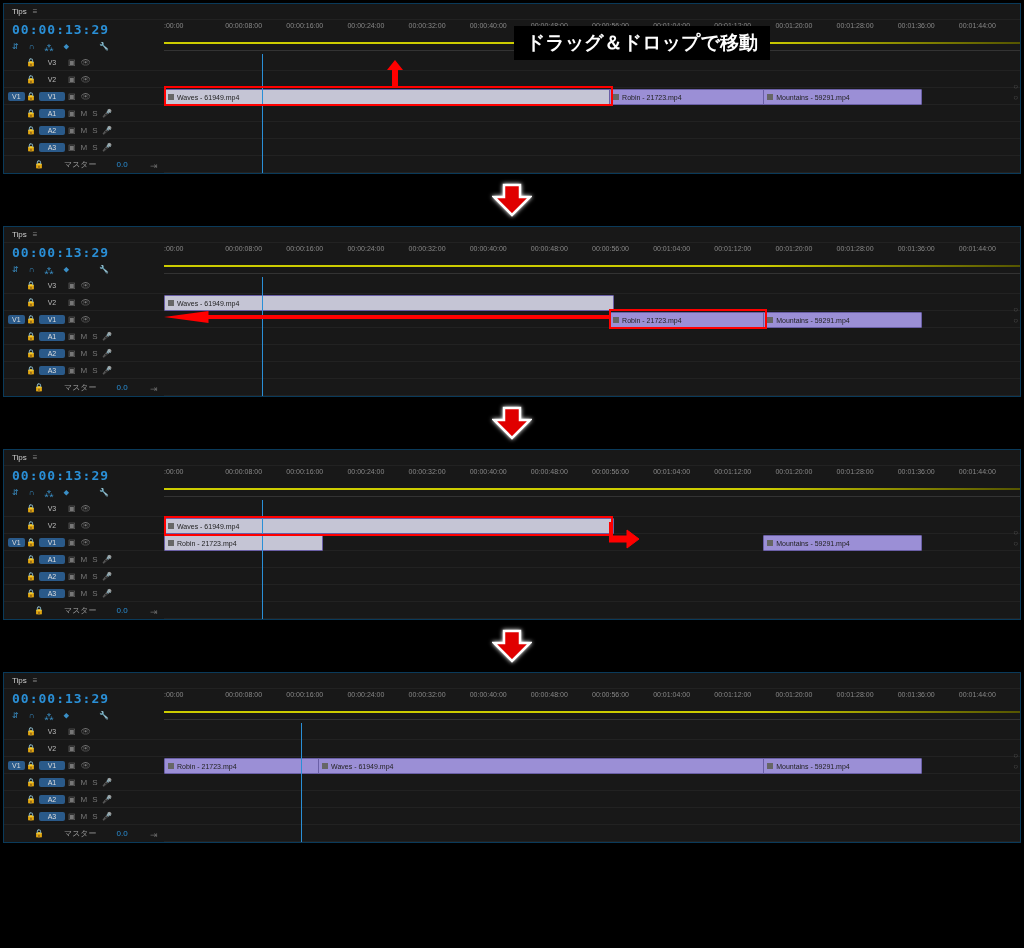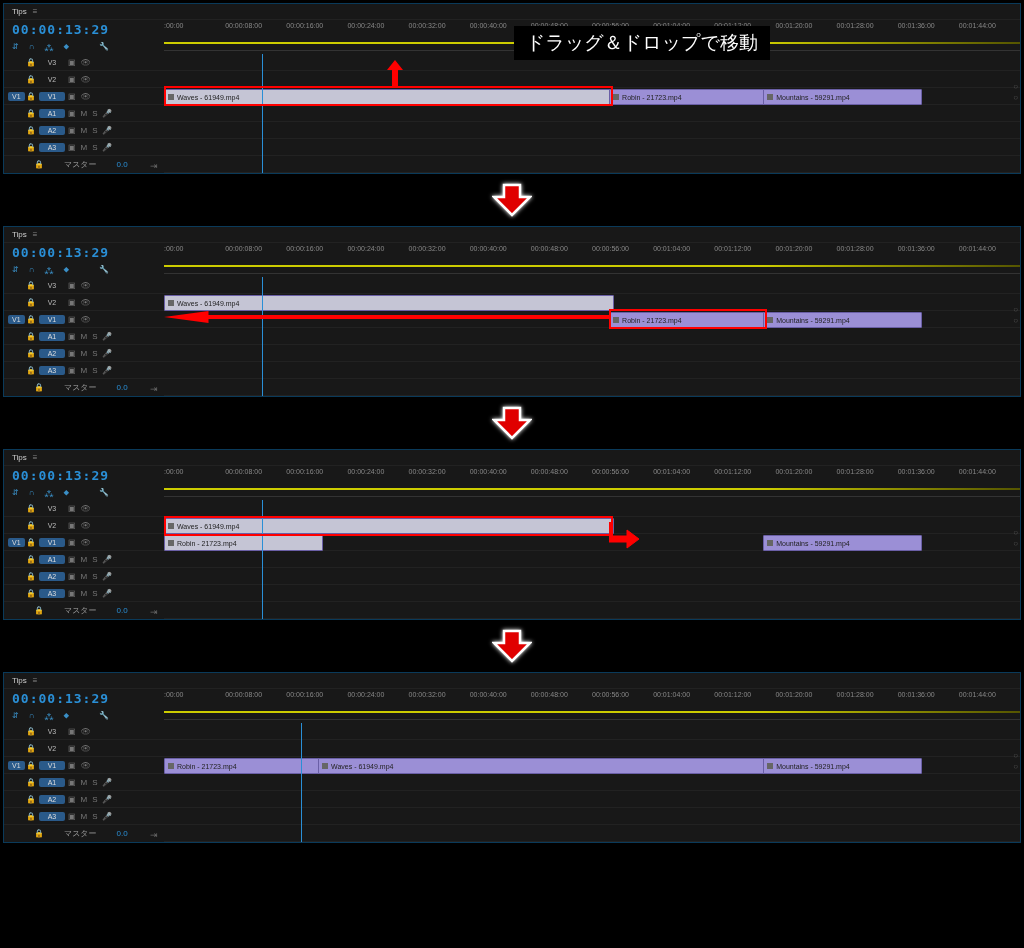--- a/index.html
+++ b/index.html
@@ -29,21 +29,21 @@
 .v1btn{position:absolute;left:4px;background:#2a5a8a;color:#ddd;padding:1px 4px;font-size:7px;border-radius:2px}
 .icons{display:flex;gap:5px;color:#777;font-size:8px}
 .icons span{cursor:pointer}
 .master{padding-left:30px;color:#999;height:16px;display:flex;align-items:center;gap:20px}
 .master .val{color:#2a8fd6}
 .clip{position:absolute;height:14px;top:1px;background:#9b8fd6;border:1px solid #6a5fa6;border-radius:1px;display:flex;align-items:center;padding-left:3px;font-size:7px;color:#222;overflow:hidden;white-space:nowrap}
 .clip.sel{background:#c5c5d5}
 .clip .ficon{width:6px;height:6px;background:#666;margin-right:3px;flex-shrink:0}
 .redbox{position:absolute;border:2px solid red;pointer-events:none;z-index:10}
 .redarw{position:absolute;z-index:11}
-.ovl{position:absolute;background:#000;color:#fff;font-size:19px;font-weight:normal;padding:4px 12px;z-index:20;top:22px}
+.ovl{position:absolute;background:#000;color:#fff;font-size:19px;font-weight:bold;padding:4px 12px;z-index:20;top:22px}
 .bigarrow{display:flex;justify-content:center;padding:6px 0}
 .bigarrow svg{filter:drop-shadow(0 0 2px #fff)}
 .sidebtns{position:absolute;right:2px;display:flex;flex-direction:column;gap:2px;color:#555}
 .sidebtns span{font-size:8px}
 .expand{position:absolute;left:146px;color:#666;font-size:9px}
 </style>
 </head>
 <body>
 
 <div id="root">

